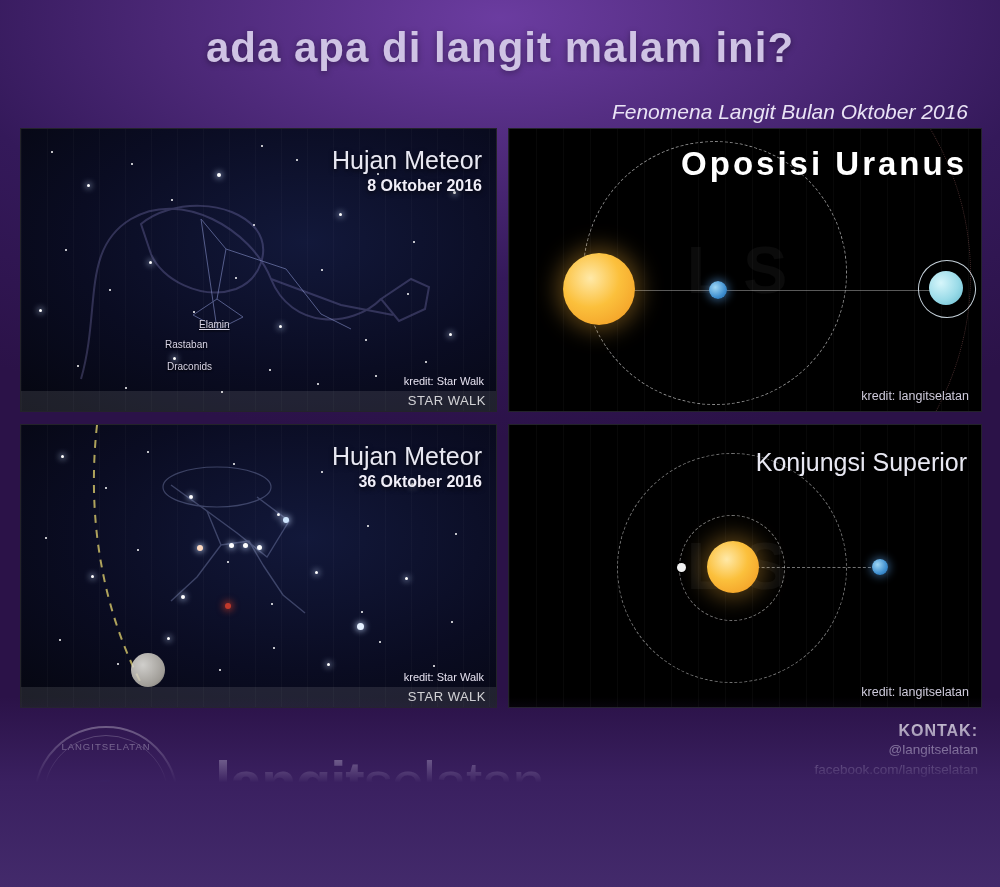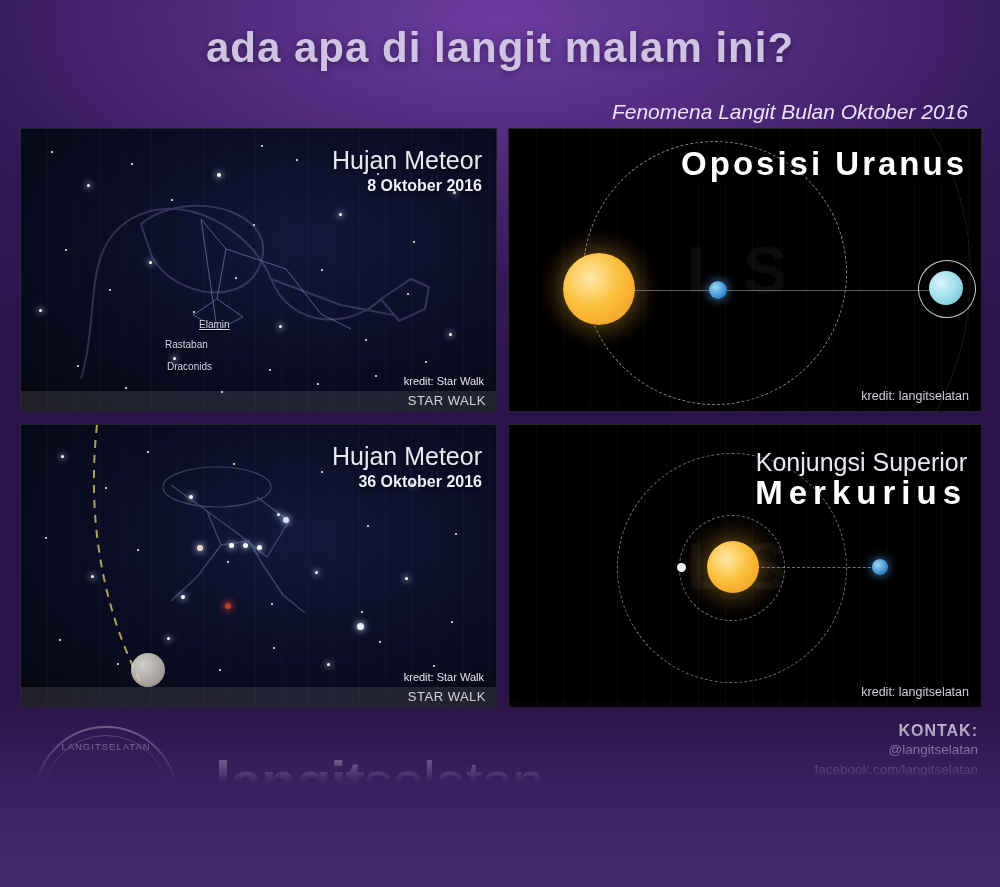--- a/index.html
+++ b/index.html
@@ -255,21 +255,20 @@
       <div class="wm">LS</div>
       <div class="orbit" style="left:108px;top:28px;width:228px;height:228px;border-color:rgba(255,255,255,.45);"></div>
       <div class="orbit thin" style="left:170px;top:90px;width:104px;height:104px;border-color:rgba(255,255,255,.45);"></div>
       <div class="dotline" style="left:202px;top:142px;width:170px;"></div>
       <div class="sun" style="left:198px;top:116px;width:52px;height:52px;"></div>
       <div class="st" style="left:168px;top:138px;width:9px;height:9px;background:#f2f2f2;border-radius:50%;"></div>
       <div class="earth" style="left:363px;top:134px;width:16px;height:16px;"></div>
     </div>
     <div class="ptitle" style="top:24px;">
       <div class="l1">Konjungsi Superior</div>
-      <div class="l2 sp">Merkurius</div>
     </div>
     <div class="credit2">kredit: langitselatan</div>
   </div>
 
   <div class="logo">
     <div class="inner"></div>
     <div class="txt-top">LANGITSELATAN</div>
     <div class="ctr">♐</div>
     <div class="txt-bot">#Media Astronomi Indonesia#</div>
   </div>

